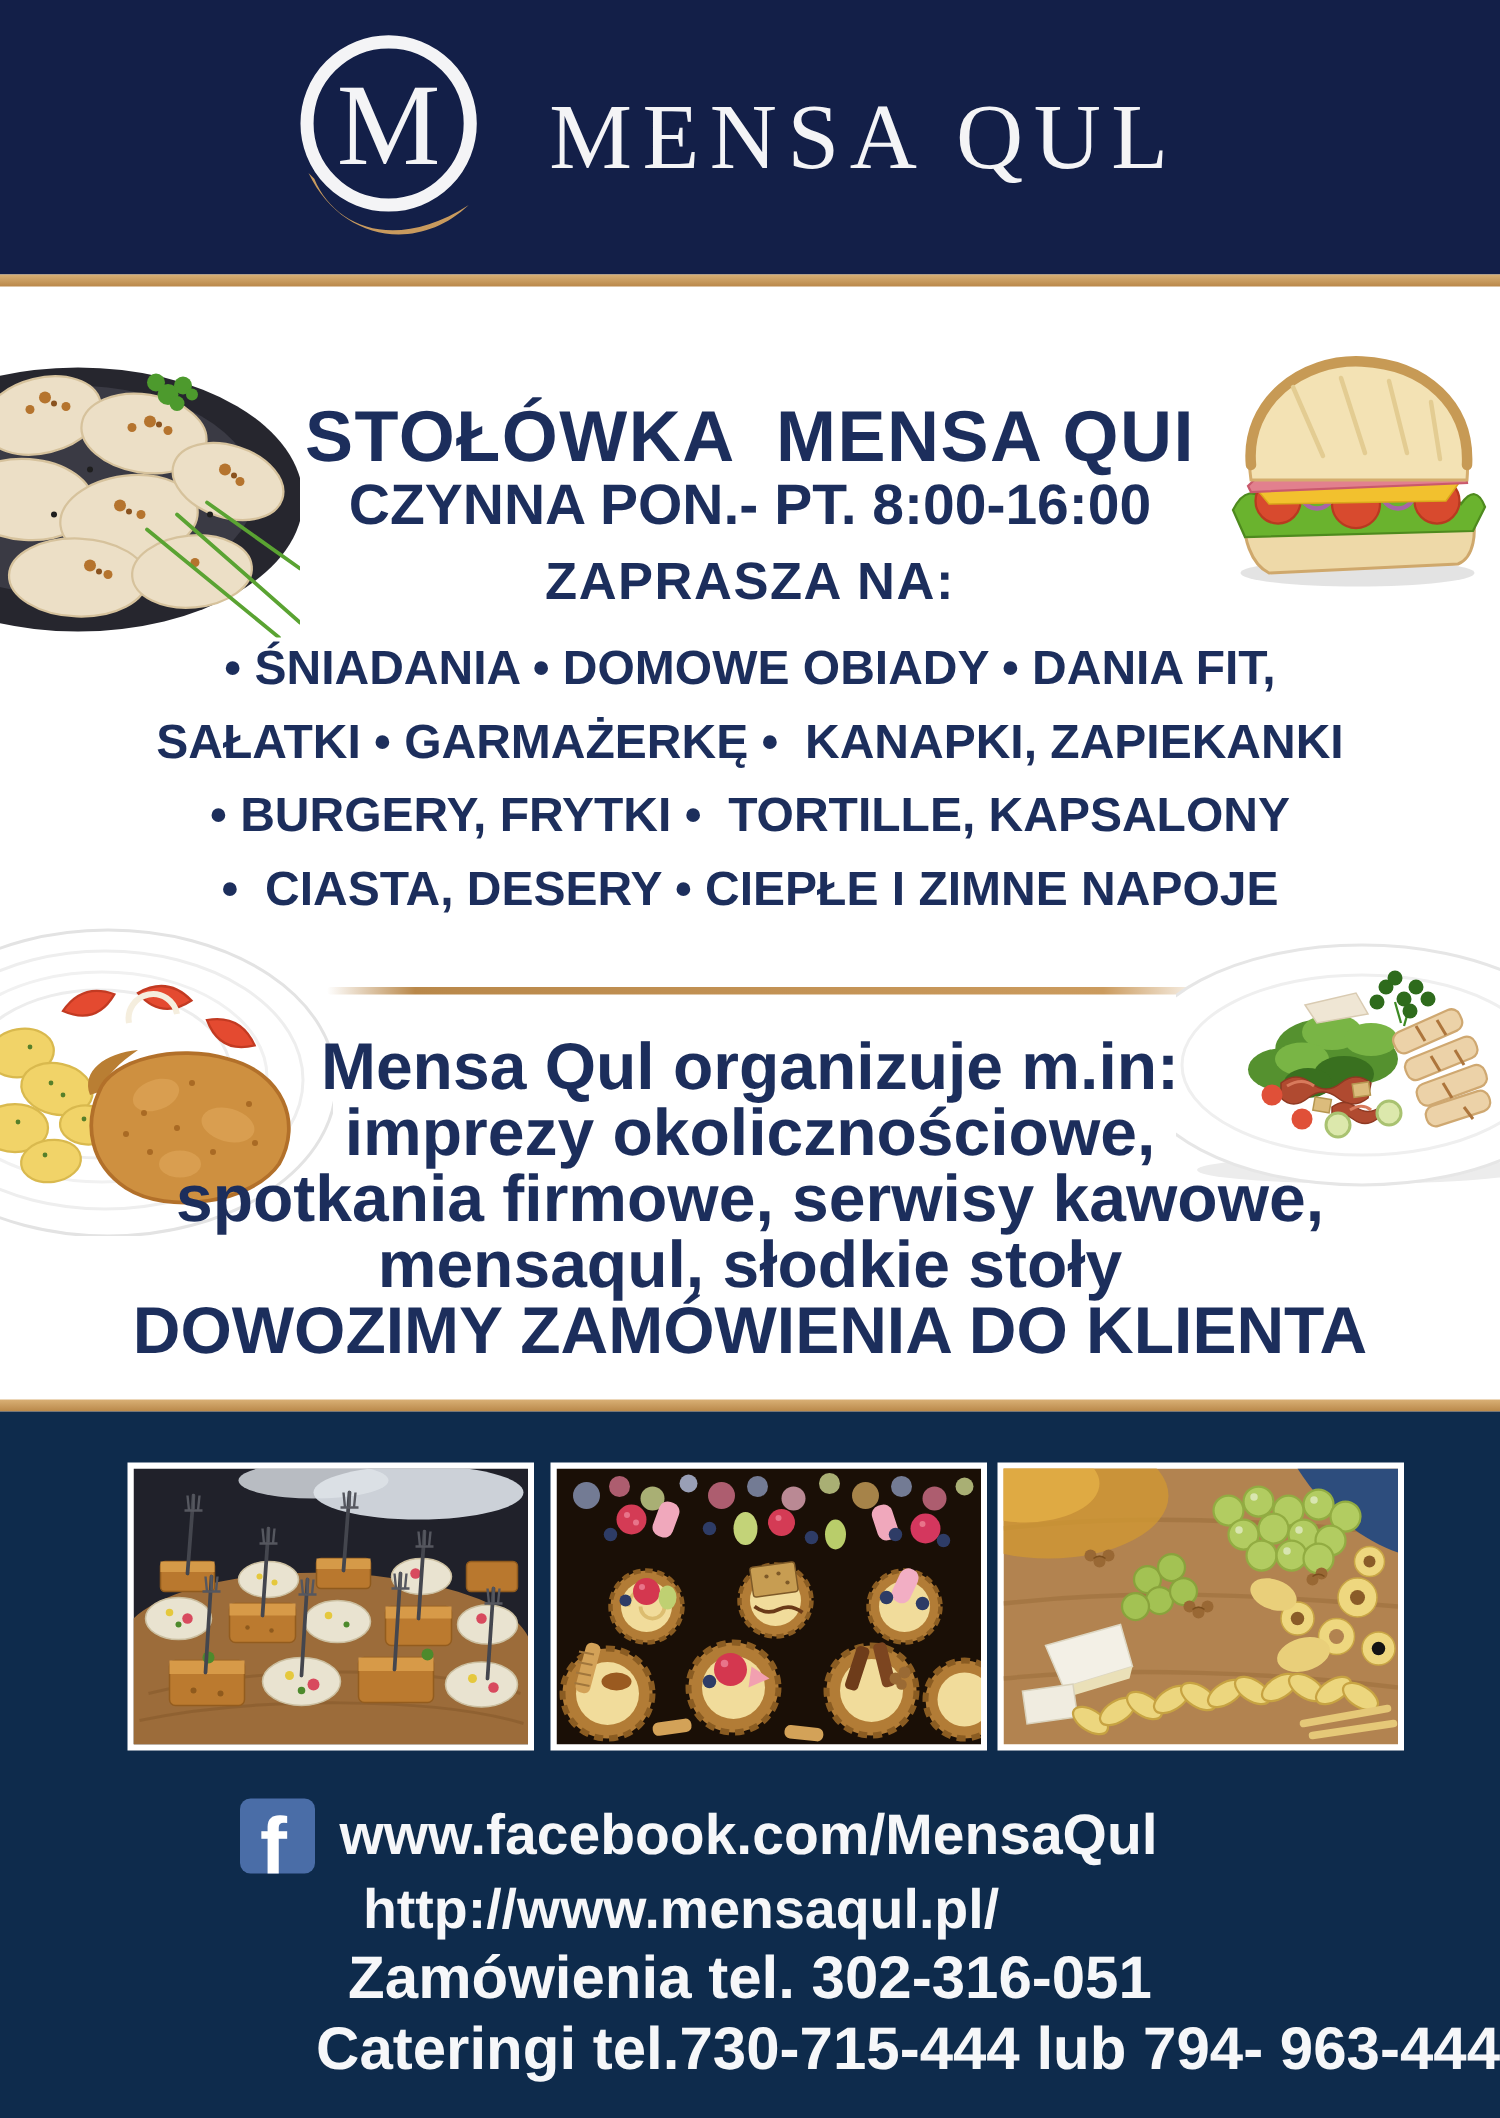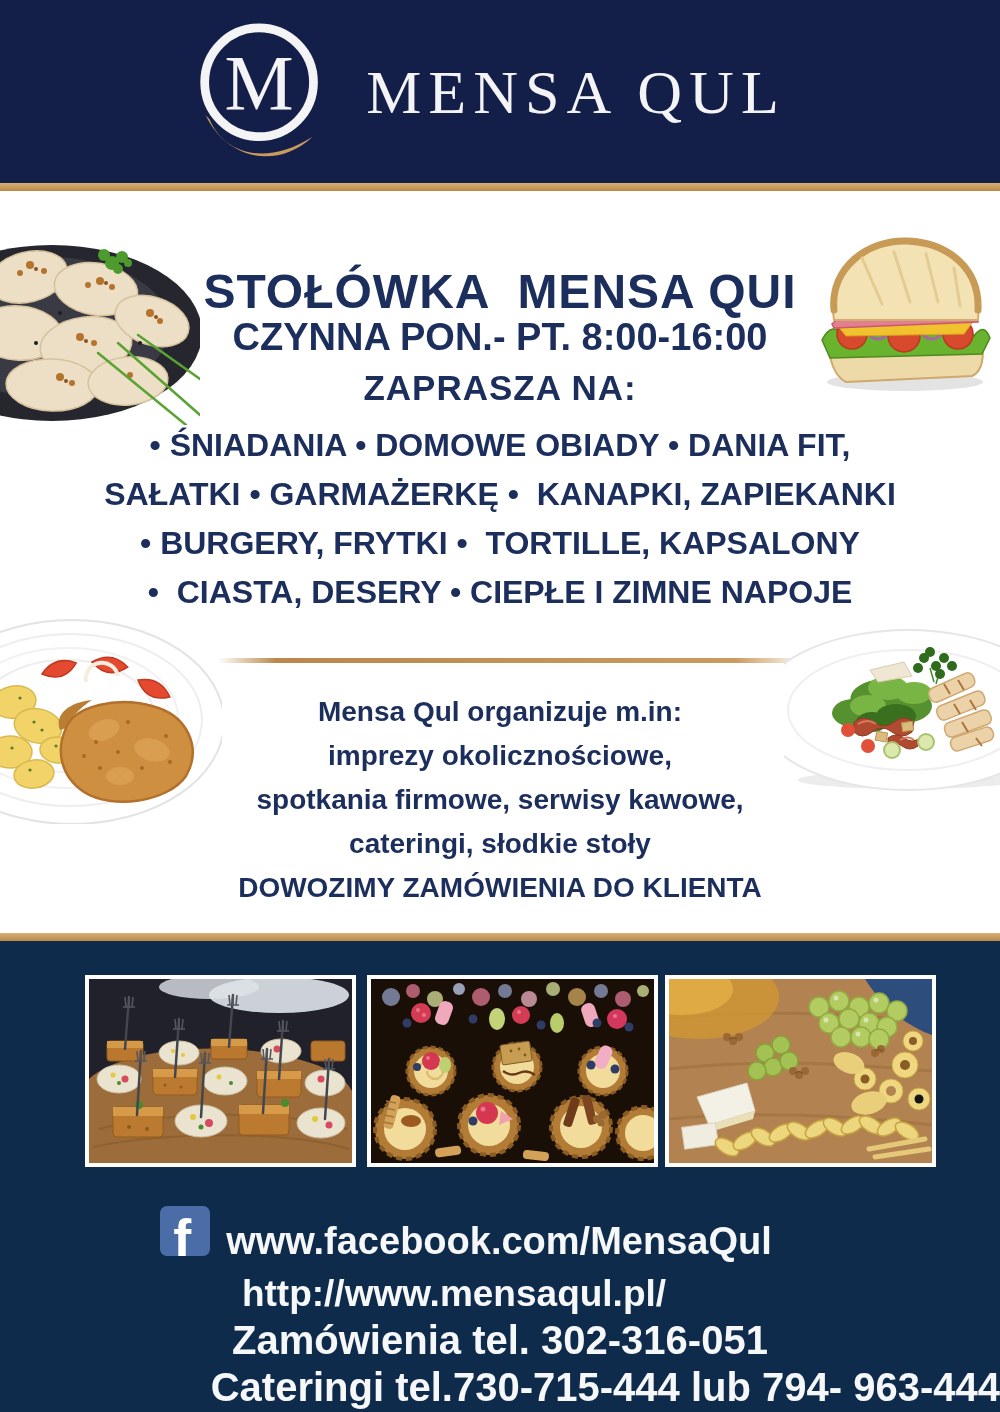--- a/index.html
+++ b/index.html
@@ -20,21 +20,21 @@
 
   
   .ctr{position:absolute;left:0;right:0;text-align:center;color:#1c2e5c;font-weight:700;}
   .title{top:252px;font-size:48px;letter-spacing:1px;white-space:pre-wrap;}
   .hours{top:316px;font-size:38px;}
   .invite{top:368px;font-size:35px;letter-spacing:1px;}
   .menu{top:421px;font-size:32px;line-height:49px;}
   .menu div{white-space:pre-wrap;}
   .divider{position:absolute;top:658px;left:218px;width:588px;height:5px;border-radius:3px;
            background:linear-gradient(90deg,rgba(185,136,74,0),#b9884a 10%,#cb9b5e 88%,rgba(185,136,74,0));}
-  .events{top:690px;font-size:28px;line-height:44px;}
+  .events{top:690px;font-size:44px;line-height:44px;}
 
   
   .art{position:absolute;}
   .art svg{display:block;width:100%;height:100%;}
   .a-pierogi{left:0;top:193px;width:200px;height:232px;}
   .a-sandwich{left:812px;top:224px;width:186px;height:172px;}
   .a-schnitzel{left:0;top:610px;width:222px;height:214px;}
   .a-salad{left:784px;top:618px;width:216px;height:176px;}
 
   
@@ -42,21 +42,21 @@
   .photo{position:absolute;top:975px;height:192px;background:#fff;padding:4px;box-sizing:border-box;}
   .photo svg{display:block;width:100%;height:100%;}
   .p1{left:85px;width:271px;}
   .p2{left:367px;width:291px;}
   .p3{left:665px;width:271px;}
 
   .fb-row{position:absolute;top:1199px;left:0;right:0;display:flex;justify-content:center;
           align-items:center;gap:16px;transform:translateX(-34px);}
   .fb-icon{position:relative;width:50px;height:50px;border-radius:7px;background:#4a6da7;overflow:hidden;flex:0 0 auto;}
   .fb-icon span{position:absolute;bottom:-13px;left:13px;color:#fff;font-size:54px;font-weight:700;}
-  .wht{color:#f6f7f9;font-weight:700;margin-top:21px;}
+  .wht{color:#f6f7f9;font-weight:700;}
   .fb-url{font-size:38px;}
   .site-url{position:absolute;top:1252px;left:0;right:0;text-align:center;font-size:37px;transform:translateX(-46px);}
   .orders{position:absolute;top:1297px;left:0;right:0;text-align:center;font-size:40px;}
   .catering{position:absolute;top:1344px;left:0;right:0;text-align:right;font-size:40px;}
 </style>
 </head>
 <body>
 
 <div class="page">
 
@@ -275,21 +275,21 @@
         <circle cx="84" cy="128" r="7" fill="#e05038"></circle>
       <circle cx="108" cy="132" r="8" fill="#dce8ac" stroke="#a9c271" stroke-width="2"></circle>
       <circle cx="142" cy="124" r="8" fill="#dce8ac" stroke="#a9c271" stroke-width="2"></circle>
     </svg>
   </div>
 
   <div class="ctr events">
     <div>Mensa Qul organizuje m.in:</div>
     <div>imprezy okolicznościowe,</div>
     <div>spotkania firmowe, serwisy kawowe,</div>
-    <div>cateringi, słodkie stoły</div>
+    <div>mensaqul, słodkie stoły</div>
     <div>DOWOZIMY ZAMÓWIENIA DO KLIENTA</div>
   </div>
 
   <div class="goldbar gb2"></div>
   <div class="bottom"></div>
 
   <figure class="photo p1" style="margin:0" title="canapes buffet">
     <svg viewBox="0 0 263 184" preserveAspectRatio="none">
       <rect width="263" height="184" fill="#20212a"></rect>
       <ellipse cx="190" cy="16" rx="70" ry="18" fill="#ccd1d8"></ellipse>

